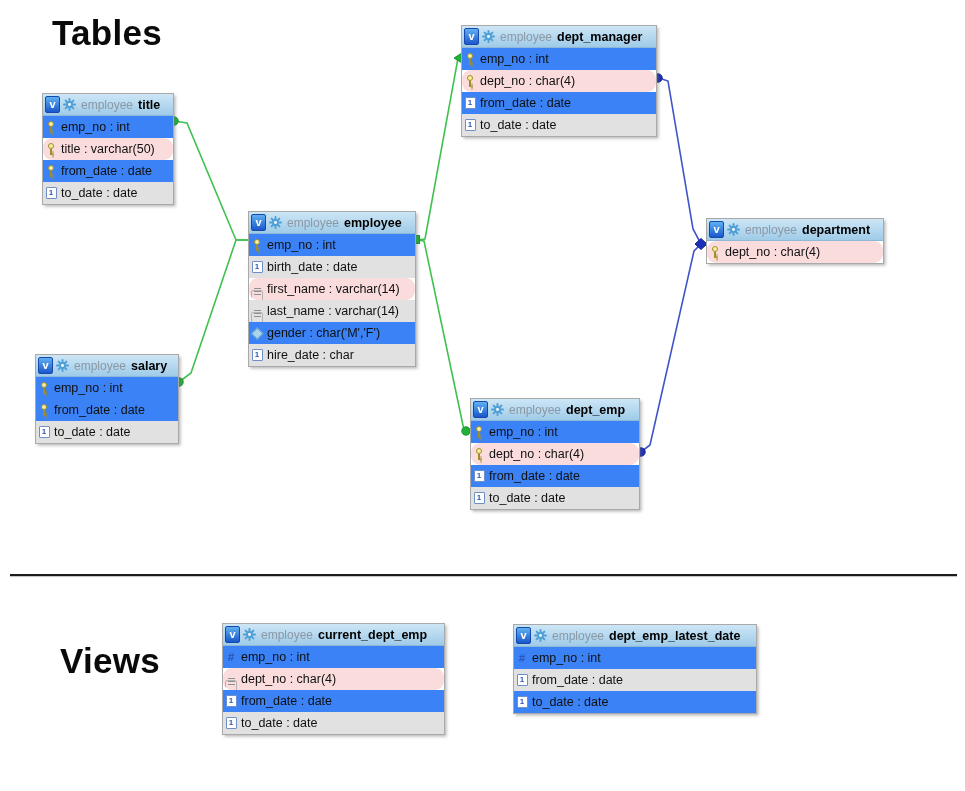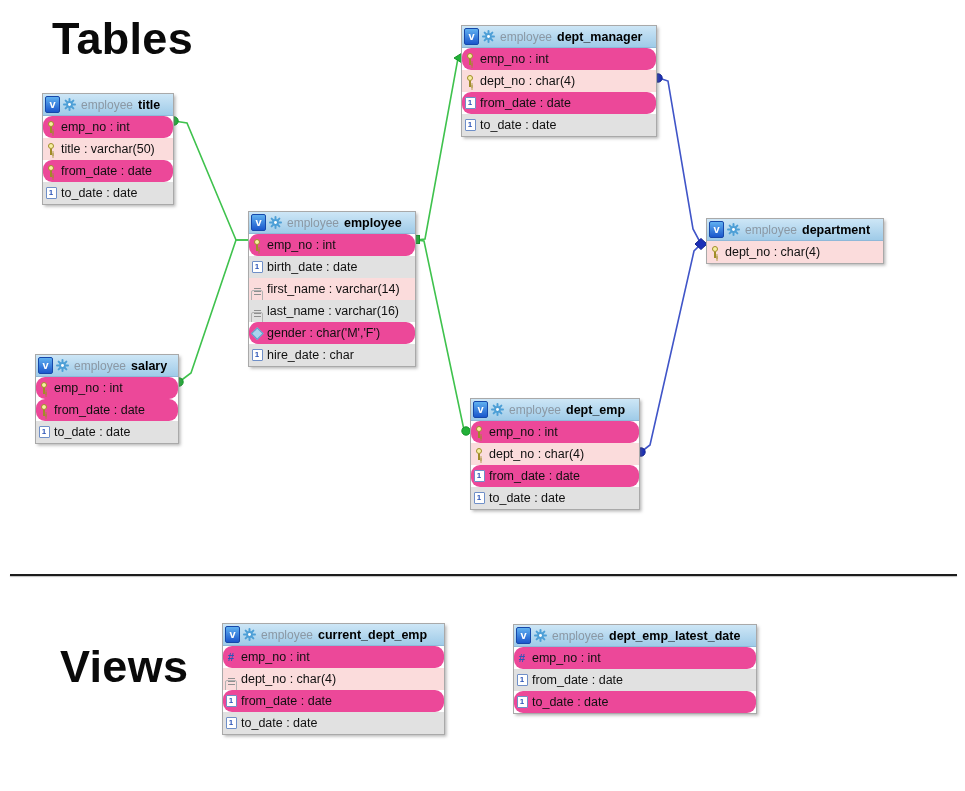--- a/index.html
+++ b/index.html
@@ -2,21 +2,21 @@
 <html><head>
 <meta charset="utf-8">
 <style>
   html,body{margin:0;padding:0;background:#ffffff;}
   #canvas{
     position:relative;width:965px;height:791px;background:#ffffff;overflow:hidden;
     font-family:"Liberation Sans", sans-serif;
   }
   
   .big-heading{
-    position:absolute;font-size:45px;font-weight:800;color:#0a0a0a;letter-spacing:.3px;
+    position:absolute;font-size:35px;font-weight:800;color:#0a0a0a;letter-spacing:.3px;
   }
   #heading-tables{left:52px;top:13px;}
   #heading-views{left:60px;top:641px;}
   #section-divider{
     position:absolute;left:10px;top:574px;width:947px;height:2px;background:#1c1c1c;
     box-shadow:0 1px 1px rgba(0,0,0,.25);
   }
   
   #relations{position:absolute;left:0;top:0;width:965px;height:791px;}
   .rel-green{stroke:#3fc24d;stroke-width:1.6;fill:none;}
@@ -38,23 +38,23 @@
     background:linear-gradient(#5fb0f0,#1b57cc);border:1px solid #1548aa;box-sizing:border-box;
     color:#fff;font-weight:700;font-size:11px;line-height:15px;text-align:center;
   }
   .gear{flex:0 0 auto;width:13px;height:13px;margin-right:5px;}
   .schema{color:#8b98a4;font-size:12px;margin-right:5px;}
   .tname{color:#000;font-size:12.5px;font-weight:700;}
   .row{
     display:flex;align-items:center;height:22px;font-size:12.5px;color:#101010;
     white-space:nowrap;overflow:hidden;
   }
-  .r-white{background:#ec4899;border-radius:9px;}
+  .r-white{background:#3b82f6;}
   .r-gray{background:#e1e1e1;}
-  .r-pink{background:#fbdcdc;}
+  .r-pink{background:#fbdcdc;border-radius:9px;}
   .ic{flex:0 0 16px;display:flex;align-items:center;justify-content:center;}
   
   .ic.key{position:relative;height:14px;}
   .ic.key::before{
     content:"";position:absolute;top:1px;left:4.5px;width:4px;height:4px;
     border:1.6px solid #a08c28;border-radius:50%;background:#f7f0a0;
   }
   .ic.key::after{
     content:"";position:absolute;top:7px;left:7px;width:2px;height:6px;background:#a08c28;
     box-shadow:2px 1.5px 0 -0.6px #a08c28,2px 3.5px 0 -0.6px #a08c28;
@@ -202,21 +202,21 @@
     <div class="row r-gray">
         <span class="ic date"></span>
         <span class="coltext">birth_date : date</span>
       </div>
     <div class="row r-pink">
         <span class="ic text"></span>
         <span class="coltext">first_name : varchar(14)</span>
       </div>
     <div class="row r-gray">
         <span class="ic text"></span>
-        <span class="coltext">last_name : varchar(16)</span>
+        <span class="coltext">last_name : varchar(14)</span>
       </div>
     <div class="row r-white">
         <span class="ic enum"></span>
         <span class="coltext">gender : char('M','F')</span>
       </div>
     <div class="row r-gray">
         <span class="ic date"></span>
         <span class="coltext">hire_date : char</span>
       </div>
   </div>

